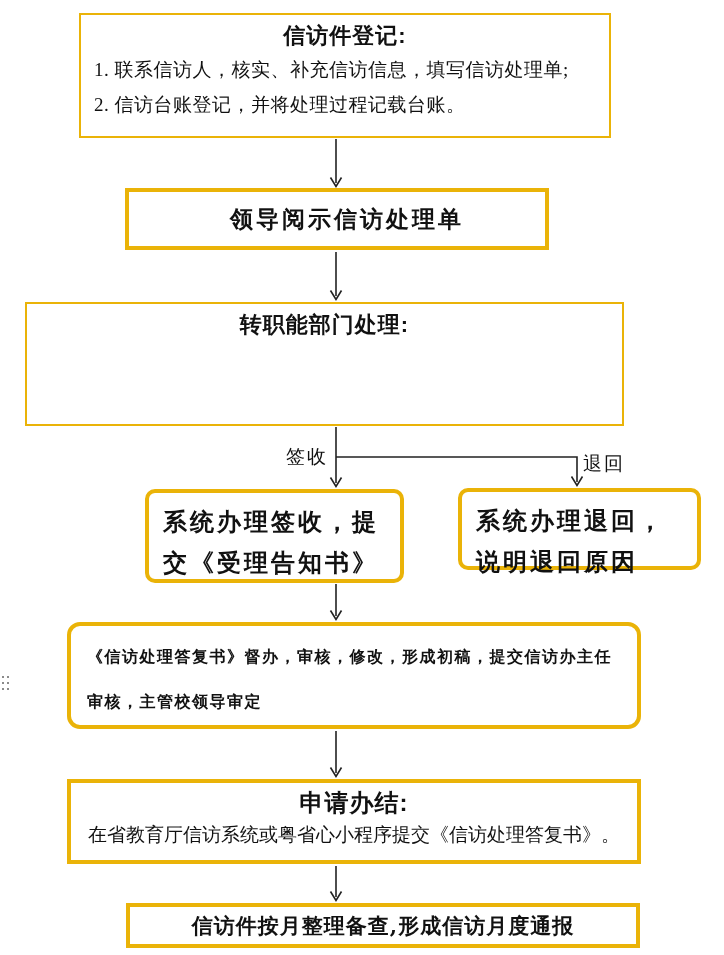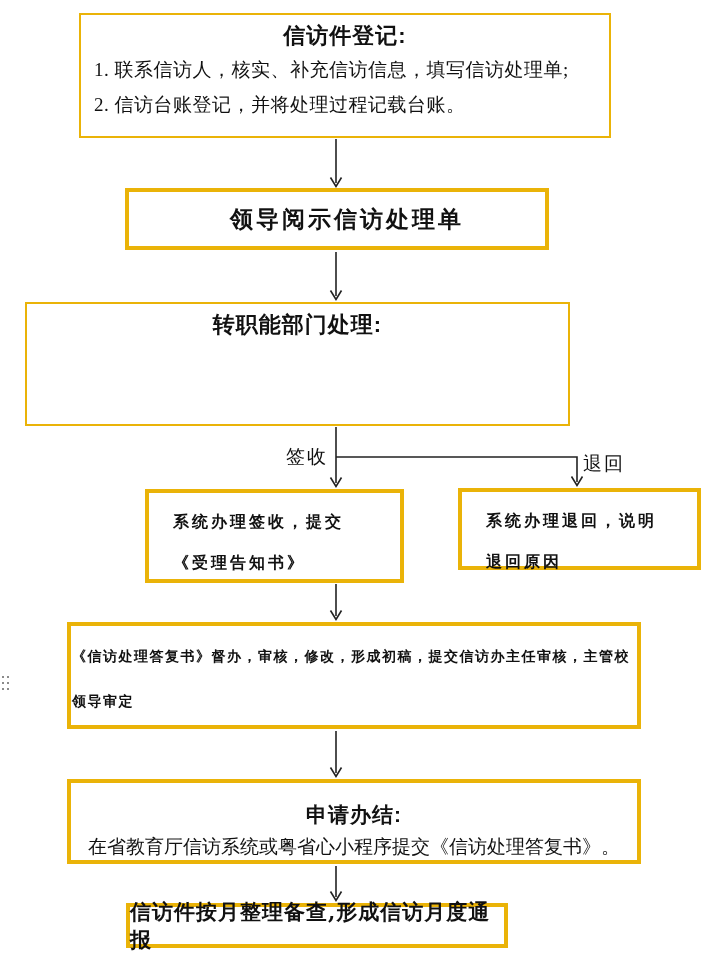--- a/index.html
+++ b/index.html
@@ -17,24 +17,24 @@
   .kaiti{font-family:"DejaVu Serif","Liberation Serif",serif;font-weight:bold;}
   .box-title{
     text-align:center;font-size:22px;letter-spacing:1px;line-height:32px;margin-top:5px;
   }
   .box-body{
     font-size:19px;line-height:35px;padding:0 13px;letter-spacing:0.5px;text-align:left;
   }
   .center-flex{display:flex;align-items:center;justify-content:center;}
   #box2{font-size:23px;letter-spacing:3px;}
   #box-sign,#box-return{
-    font-size:16px;line-height:41px;letter-spacing:3px;padding:8px 24px;box-sizing:border-box;
+    font-size:24px;line-height:41px;letter-spacing:3px;padding:8px 14px;box-sizing:border-box;border-radius:10px;
   }
-  #box5{font-size:14px;line-height:45px;letter-spacing:1.5px;padding:8px 1px;box-sizing:border-box;}
-  #box6 .box-title{font-size:21px;margin-top:16px;}
+  #box5{font-size:16px;line-height:45px;letter-spacing:1.5px;padding:8px 16px;box-sizing:border-box;border-radius:13px;}
+  #box6 .box-title{font-size:24px;margin-top:4px;}
   #box6 .box-body{text-align:center;line-height:32px;padding:0 4px;letter-spacing:0px;}
   #box7{font-size:21px;letter-spacing:1px;}
   .branch-label{
     position:absolute;font-size:19px;letter-spacing:2px;
     font-family:"Liberation Serif","DejaVu Serif",serif;
   }
   #connector-layer{position:absolute;left:0;top:0;pointer-events:none;}
   #connector-layer path{stroke:#222;stroke-width:1.6;fill:none;}
   #drag-handle{
     position:absolute;left:2px;top:676px;width:9px;height:16px;cursor:move;
@@ -68,21 +68,21 @@
 <div class="box thin" id="box1" style="left:79px;top:13px;width:532px;height:125px;">
   <div class="box-title heiti">信访件登记:</div>
   <div class="box-body songti">1. 联系信访人，核实、补充信访信息，填写信访处理单;</div>
   <div class="box-body songti">2. 信访台账登记，并将处理过程记载台账。</div>
 </div>
 
 <div class="box center-flex heiti" id="box2" style="left:125px;top:188px;width:424px;height:62px;padding-left:20px;">
   <span>领导阅示信访处理单</span>
 </div>
 
-<div class="box thin" id="box3" style="left:25px;top:302px;width:545px;height:124px;">
+<div class="box thin" id="box3" style="left:25px;top:302px;width:599px;height:124px;">
   <div class="box-title heiti">转职能部门处理:</div>
 </div>
 
 <div class="branch-label" style="left:266px;top:444px;width:62px;text-align:right;">签收</div>
 <div class="branch-label" style="left:583px;top:451px;">退回</div>
 
 <div class="box kaiti" id="box-sign" style="left:145px;top:489px;width:259px;height:94px;">
   <span>系统办理签收，提交《受理告知书》</span>
 </div>
 
@@ -92,15 +92,15 @@
 
 <div class="box kaiti" id="box5" style="left:67px;top:622px;width:574px;height:107px;">
   <span>《信访处理答复书》督办，审核，修改，形成初稿，提交信访办主任审核，主管校领导审定</span>
 </div>
 
 <div class="box" id="box6" style="left:67px;top:779px;width:574px;height:85px;">
   <div class="box-title heiti">申请办结:</div>
   <div class="box-body songti">在省教育厅信访系统或粤省心小程序提交《信访处理答复书》。</div>
 </div>
 
-<div class="box center-flex kaiti" id="box7" style="left:126px;top:903px;width:382px;height:45px;">
+<div class="box center-flex kaiti" id="box7" style="left:126px;top:903px;width:514px;height:45px;">
   <span>信访件按月整理备查,形成信访月度通报</span>
 </div>
 
 </body></html>

